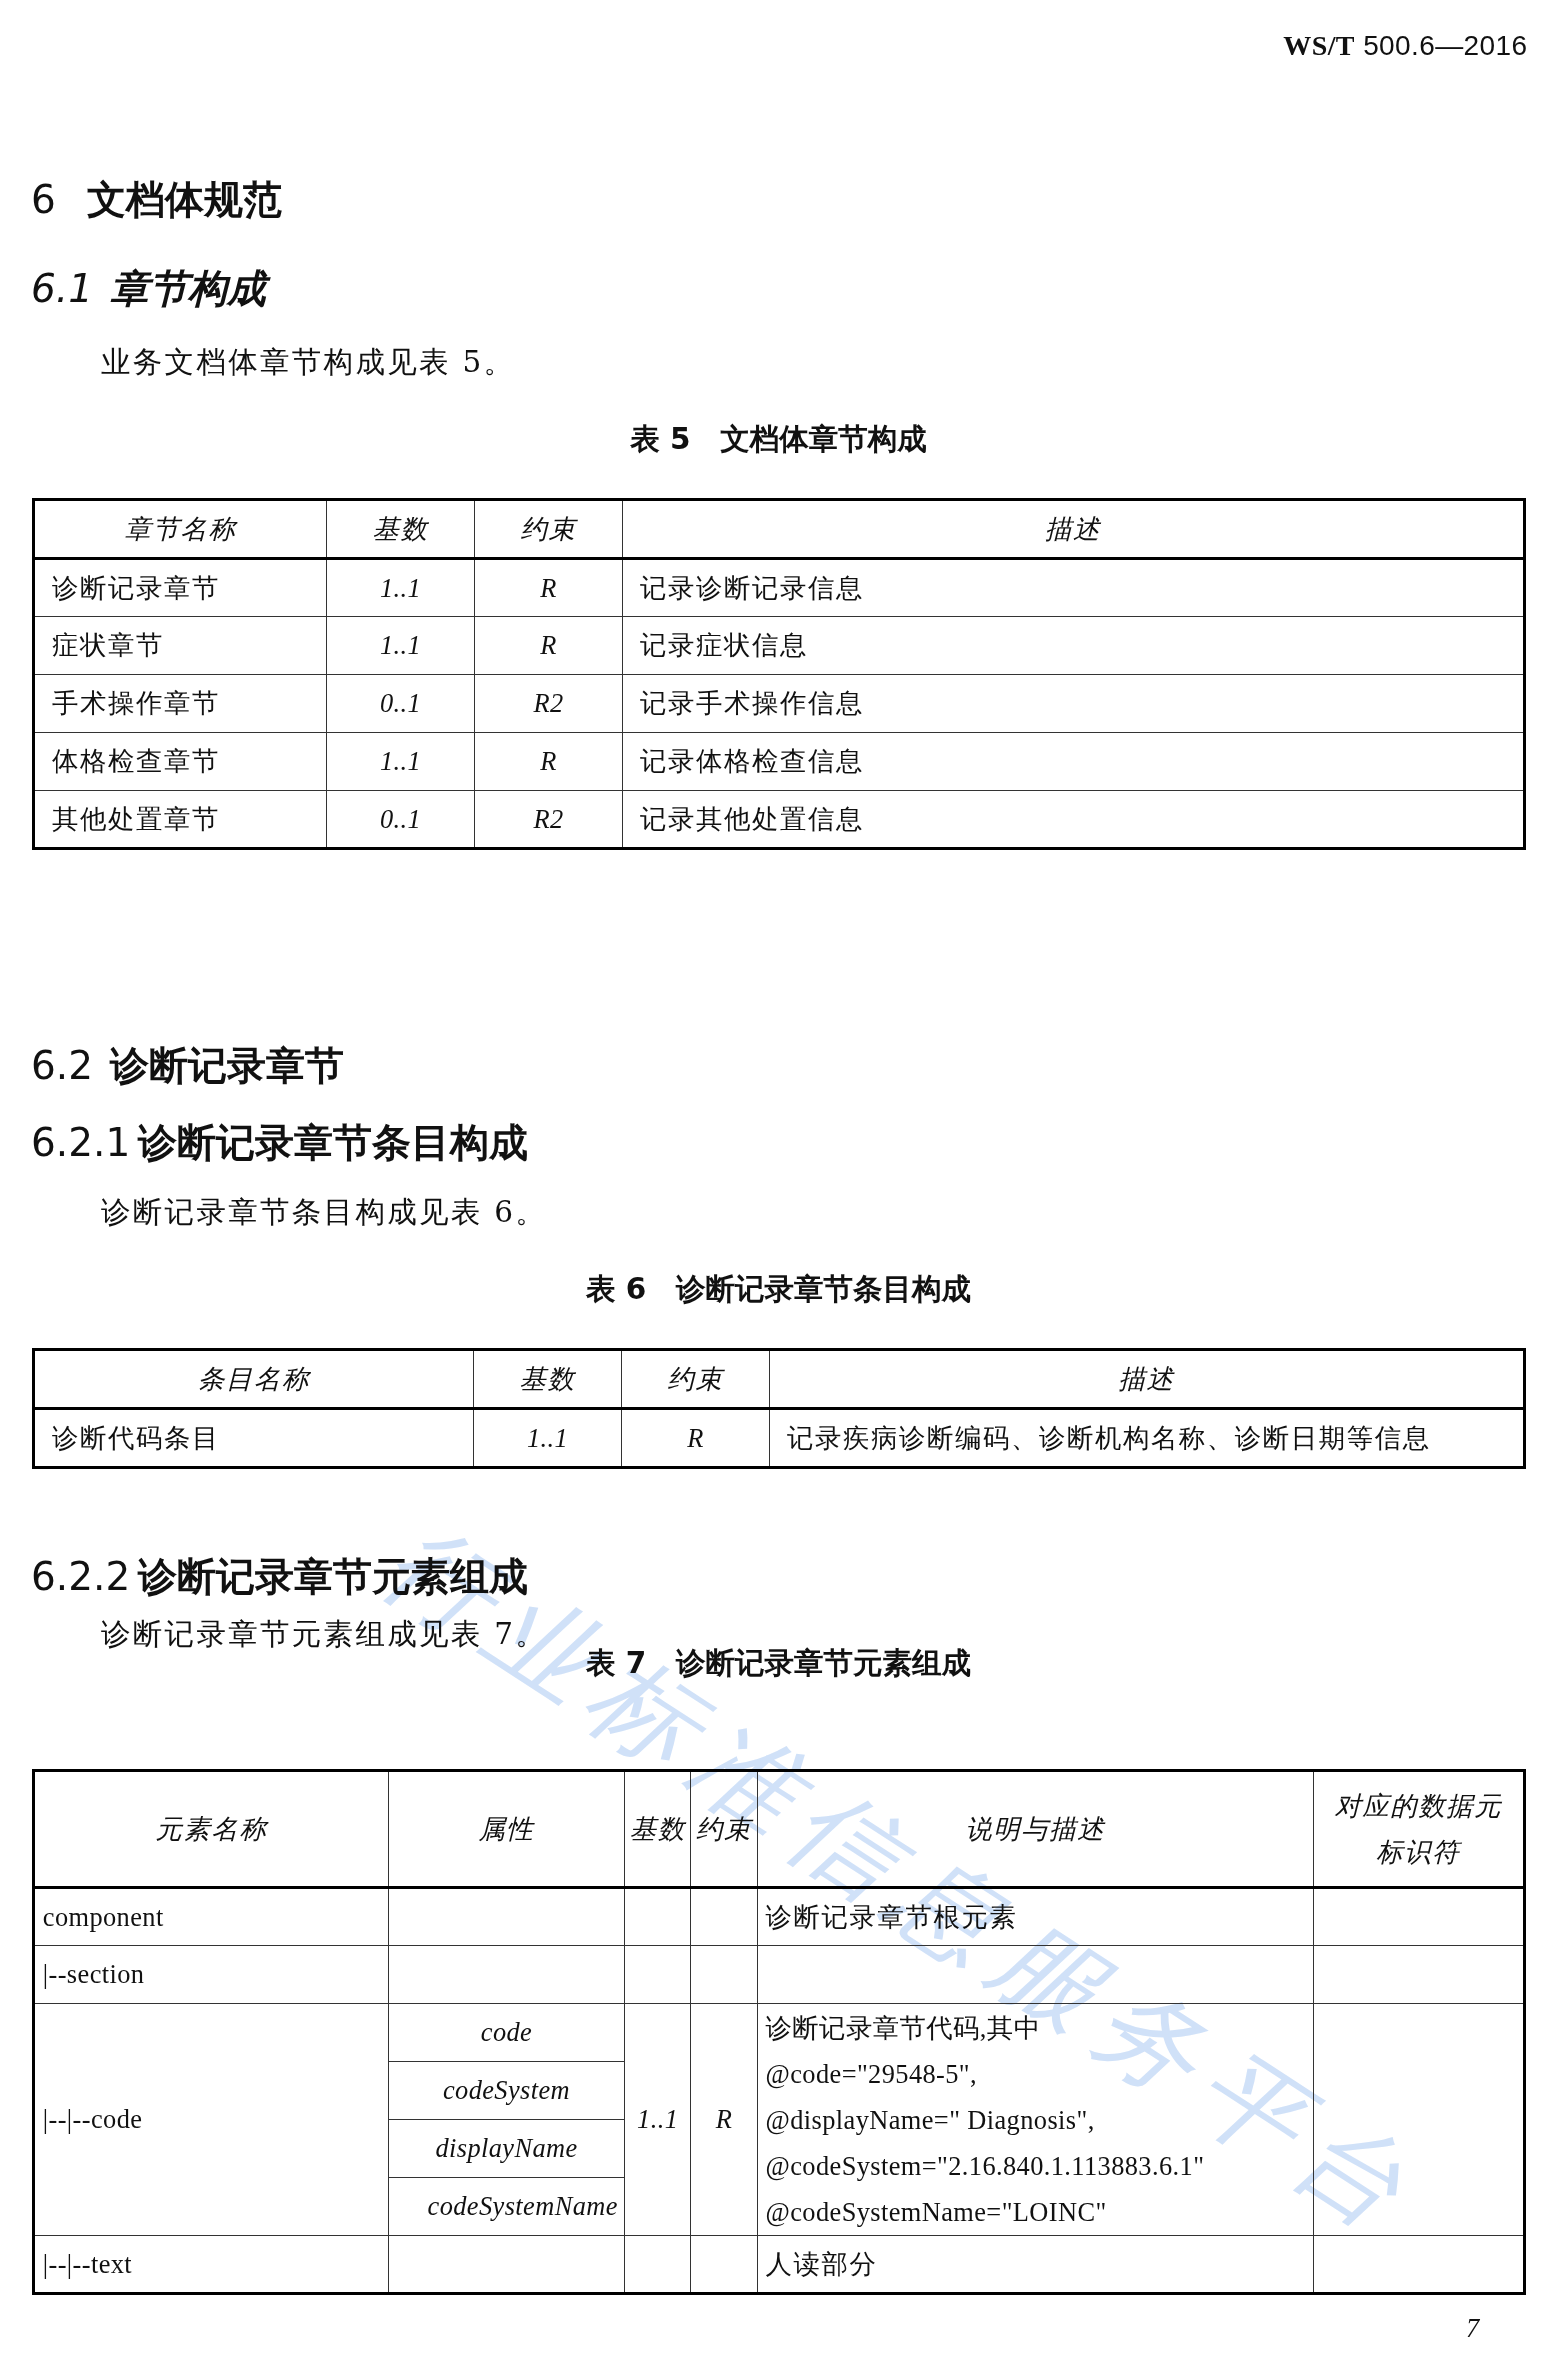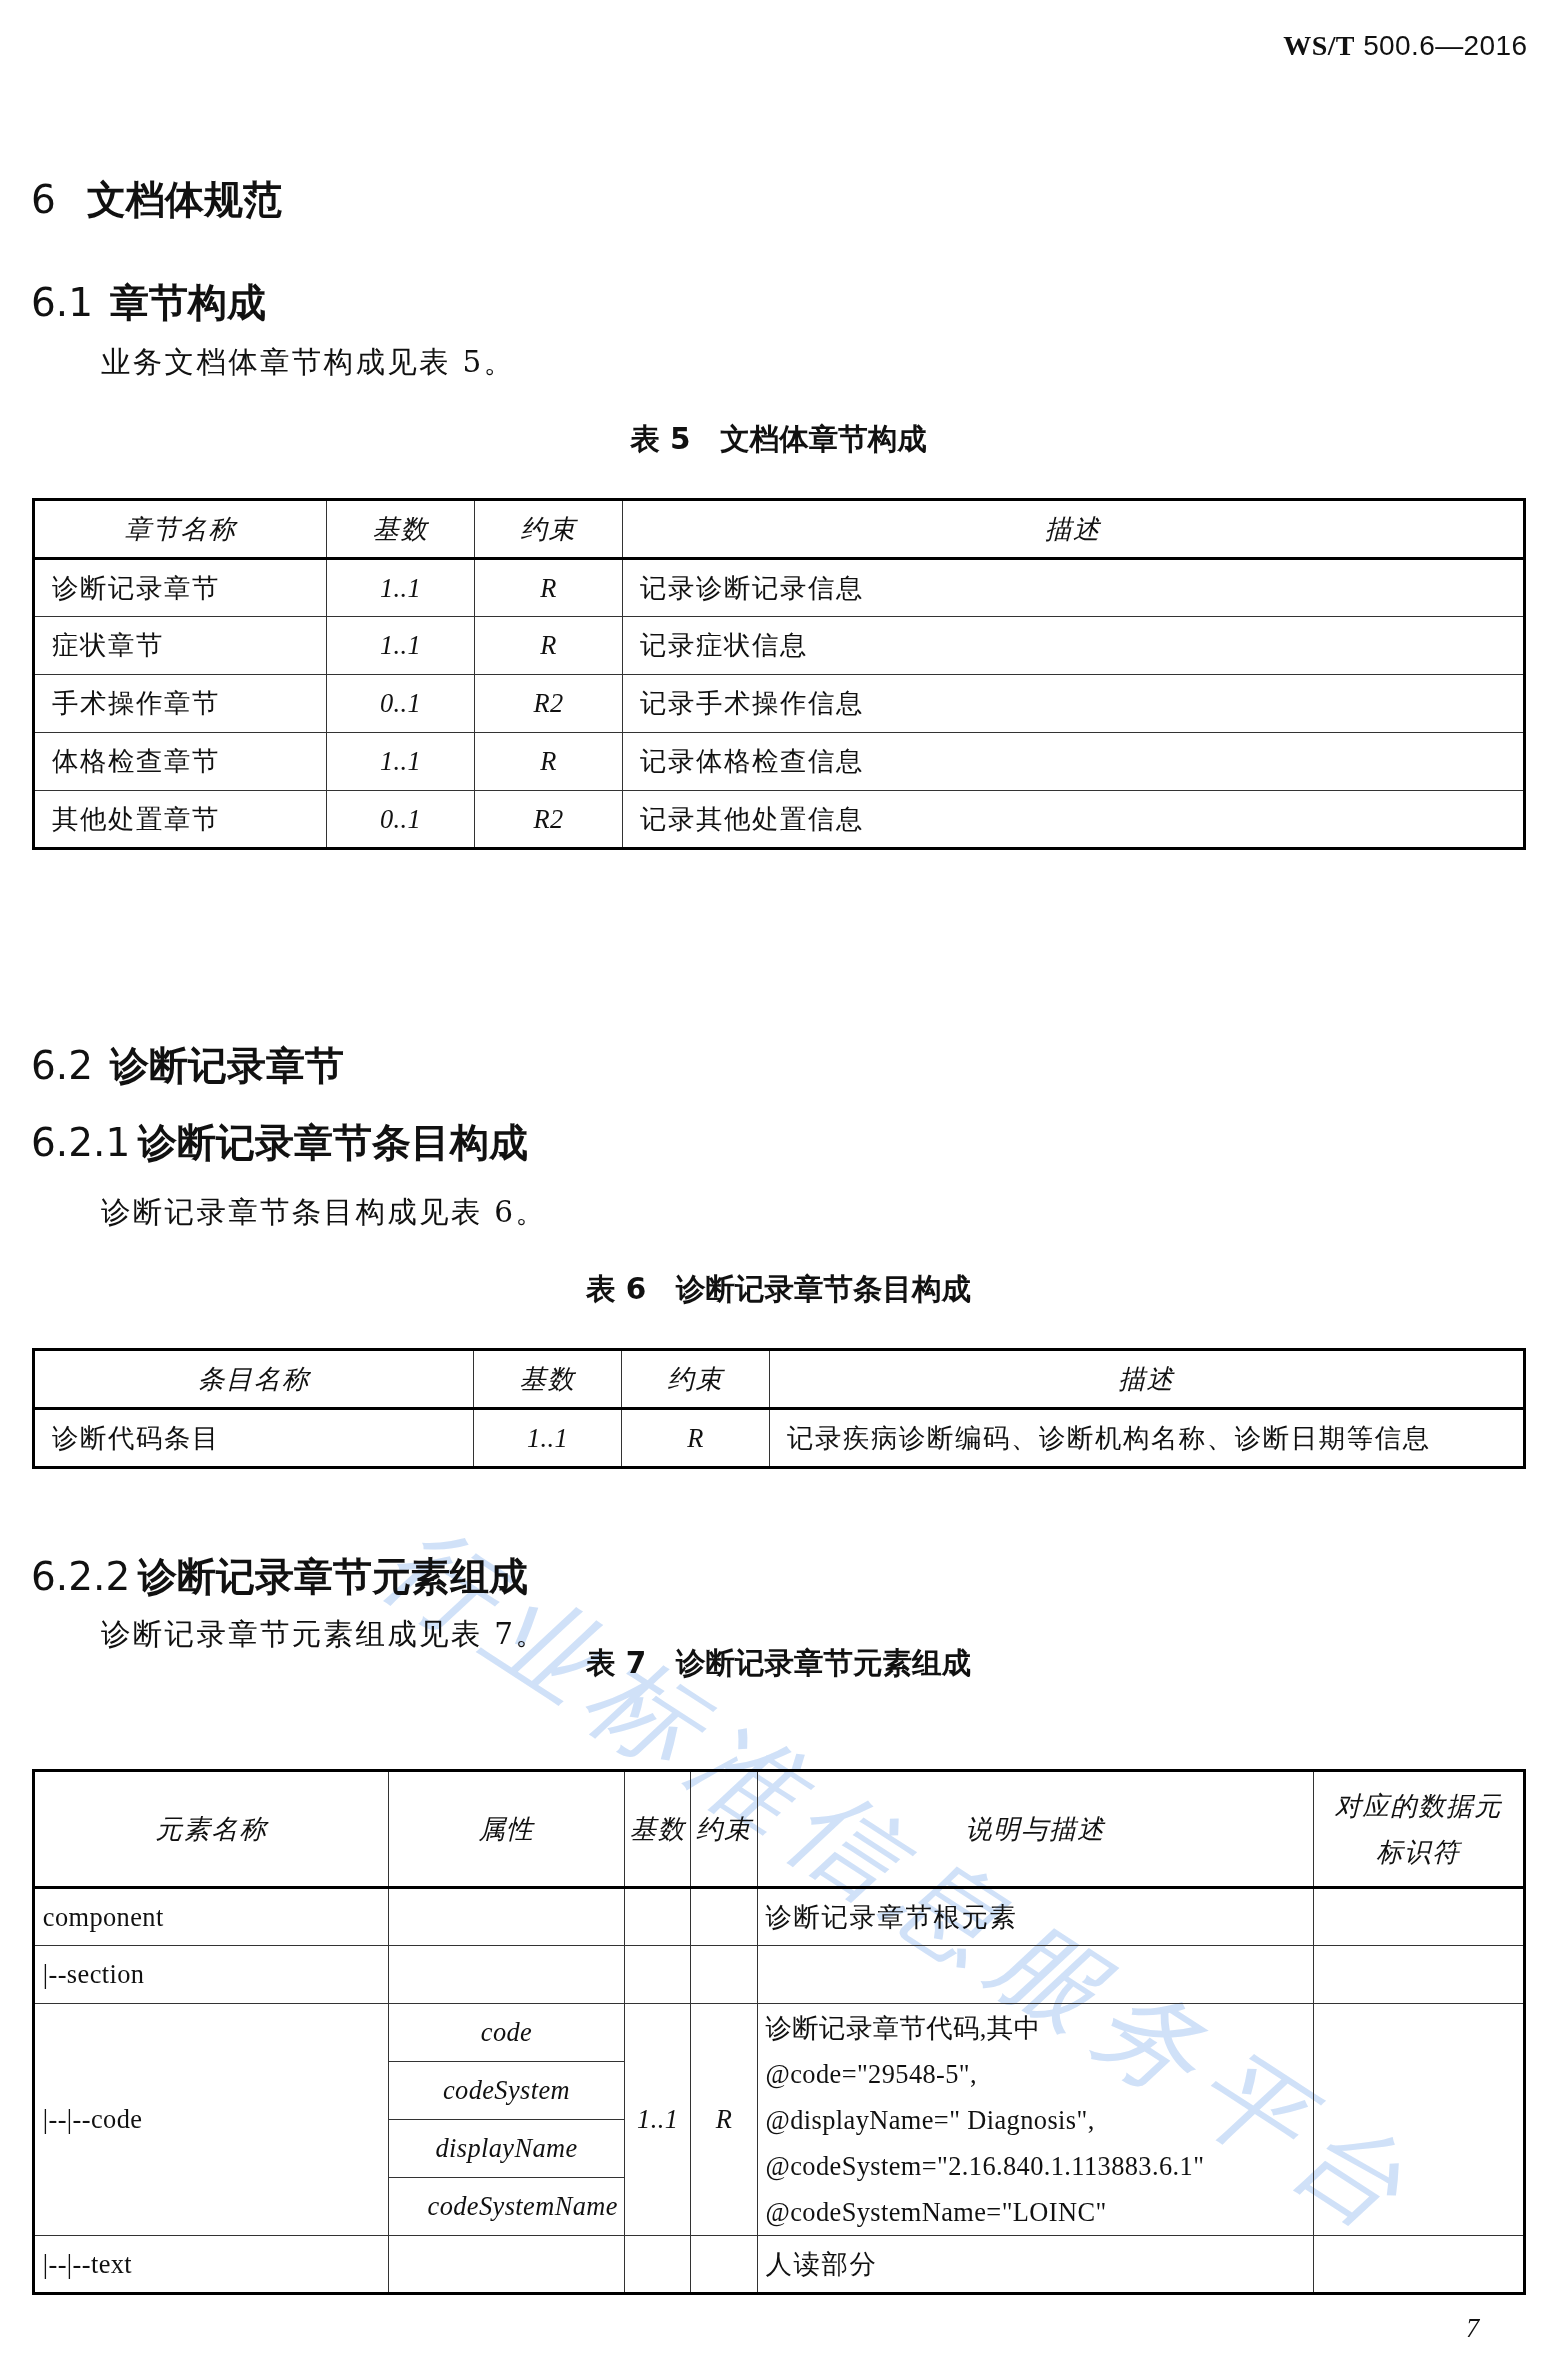--- a/index.html
+++ b/index.html
@@ -53,21 +53,21 @@
 
 <div class="abs hdr">
   <span class="b">WS/T</span>
   <span>500.6—2016</span>
 </div>
 
 <div class="abs h1" style="top:173px;">
   <span class="num" style="width:56px;">6</span><span>文档体规范</span>
 </div>
 
-<div class="abs h2" style="top:276px;">
+<div class="abs h2" style="top:262px;font-style:italic;">
   <span class="num" style="width:79px;">6.1</span><span>章节构成</span>
 </div>
 <div class="abs para" style="top:343px;">业务文档体章节构成见表 5。</div>
 <div class="abs cap" style="top:420px;">表 5　文档体章节构成</div>
 
 <table class="t5" style="top:498px;">
   <thead>
     <tr>
       <th class="c" style="width:257px;">章节名称</th>
       <th class="c" style="width:113px;">基数</th>

